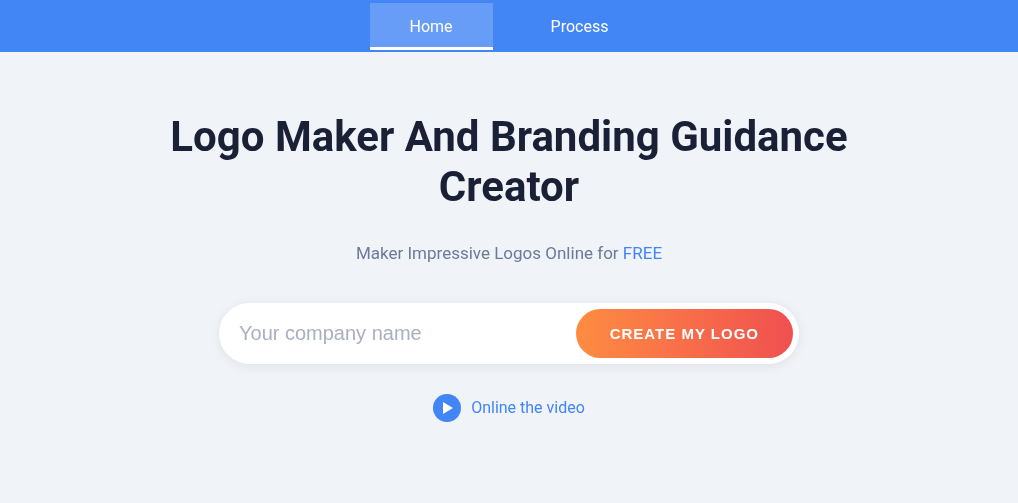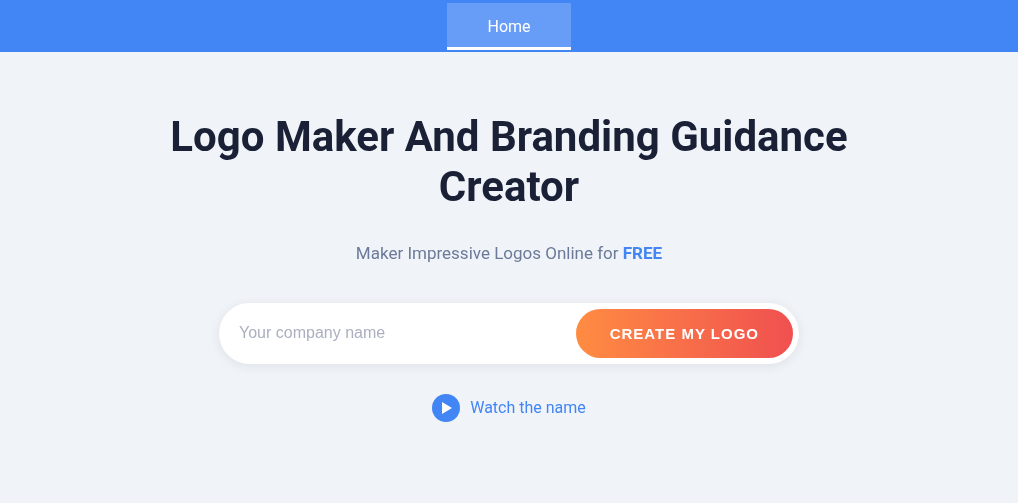--- a/index.html
+++ b/index.html
@@ -75,40 +75,40 @@
     }
 
     .hero-subtitle {
       font-size: 17px;
       color: #6b7a99;
       margin-bottom: 40px;
     }
 
     .hero-subtitle .free {
       color: #4285f4;
-      font-weight: 700;
+      font-weight: 400;
     }
 
     .input-row {
       display: flex;
       align-items: center;
       background: white;
       border-radius: 40px;
       padding: 6px 6px 6px 20px;
       box-shadow: 0 2px 12px rgba(0,0,0,0.08);
       width: 580px;
       max-width: 100%;
       margin-bottom: 30px;
     }
 
     .company-input {
       flex: 1;
       border: none;
       outline: none;
-      font-size: 16px;
+      font-size: 20px;
       color: #aab0c0;
       background: transparent;
       padding: 10px 0;
     }
 
     .company-input::placeholder {
       color: #aab0c0;
     }
 
     .create-btn {
@@ -154,34 +154,35 @@
       border-left: 10px solid white;
       margin-left: 2px;
     }
   </style>
 </head>
 <body>
 
 <nav>
   <div class="nav-items">
     <a class="nav-item active">Home</a>
+    <a class="nav-item">Process</a>
   </div>
 </nav>
 
 <section class="hero">
   <h1 class="hero-title">Logo Maker And Branding Guidance Creator</h1>
 
   <p class="hero-subtitle">
     <span>Maker Impressive Logos Online for </span><span class="free">FREE</span>
   </p>
 
   <div class="input-row">
     <input class="company-input" type="text" placeholder="Your company name" style="">
     <button class="create-btn">CREATE MY LOGO</button>
   </div>
 
   <a class="watch-video">
     <div class="play-icon">
       <div class="play-triangle"></div>
     </div>
-    <span>Watch the name</span>
+    <span>Online the video</span>
   </a>
 </section>
 
 </body></html>

